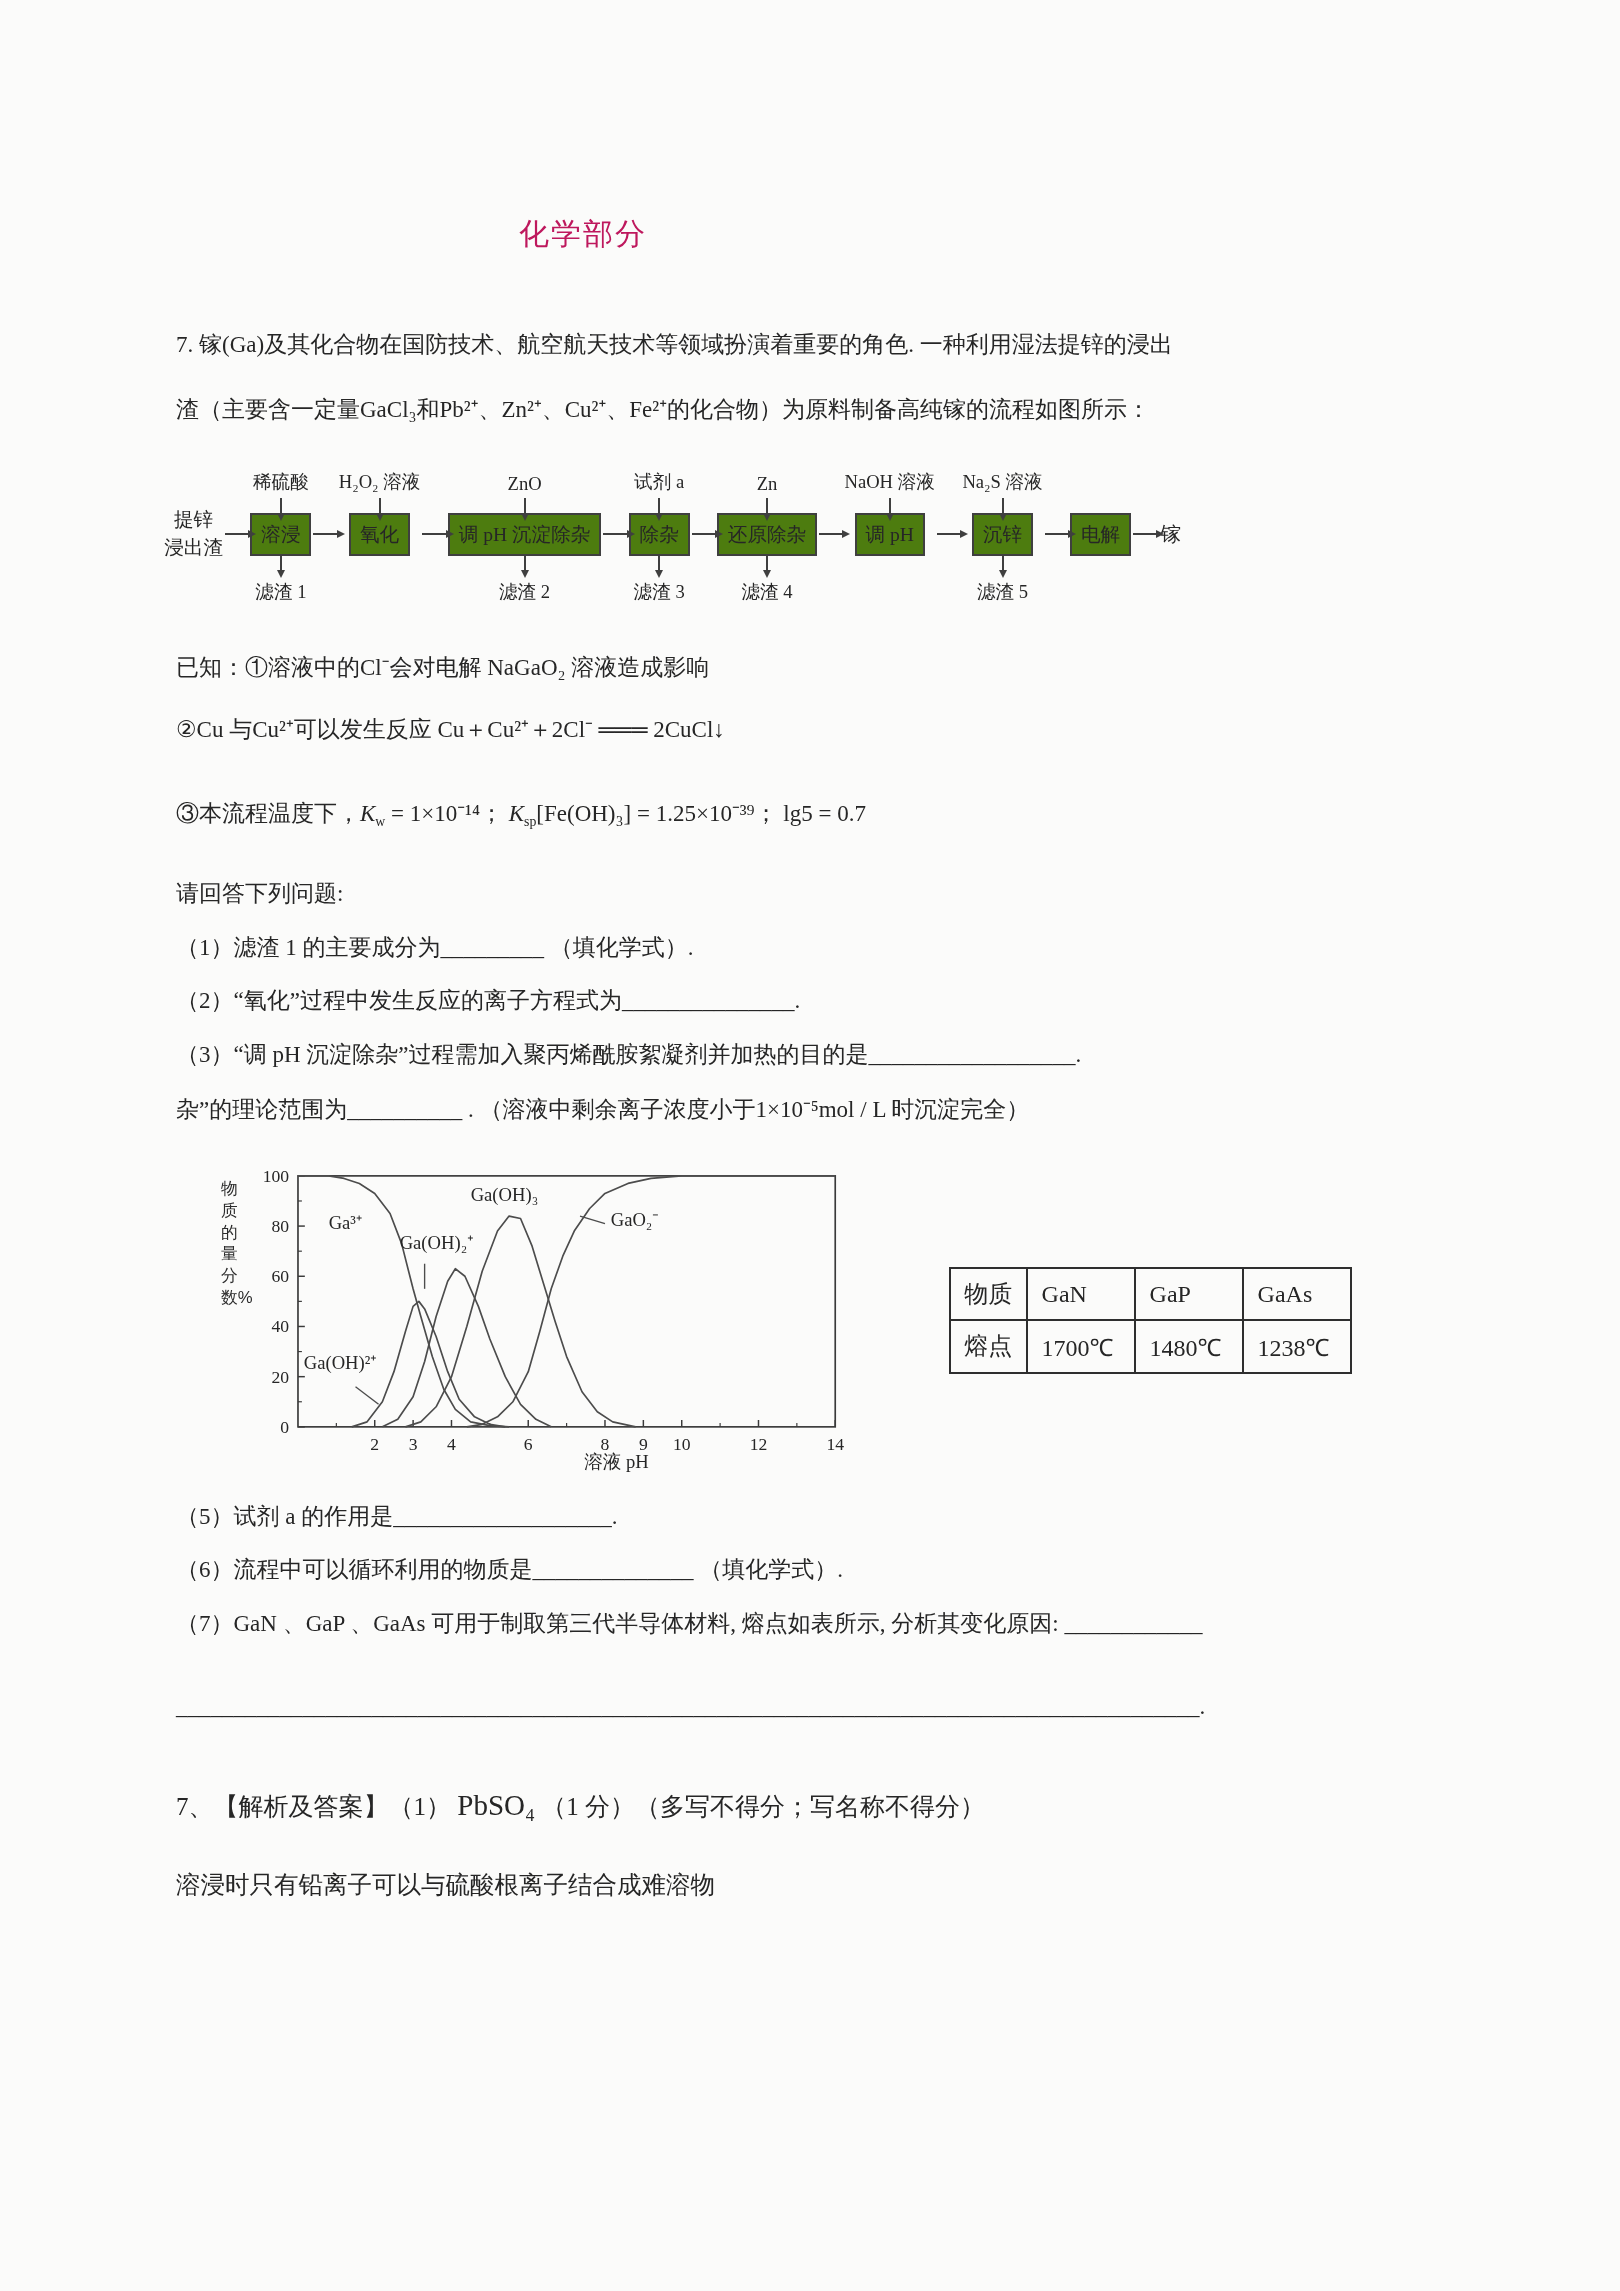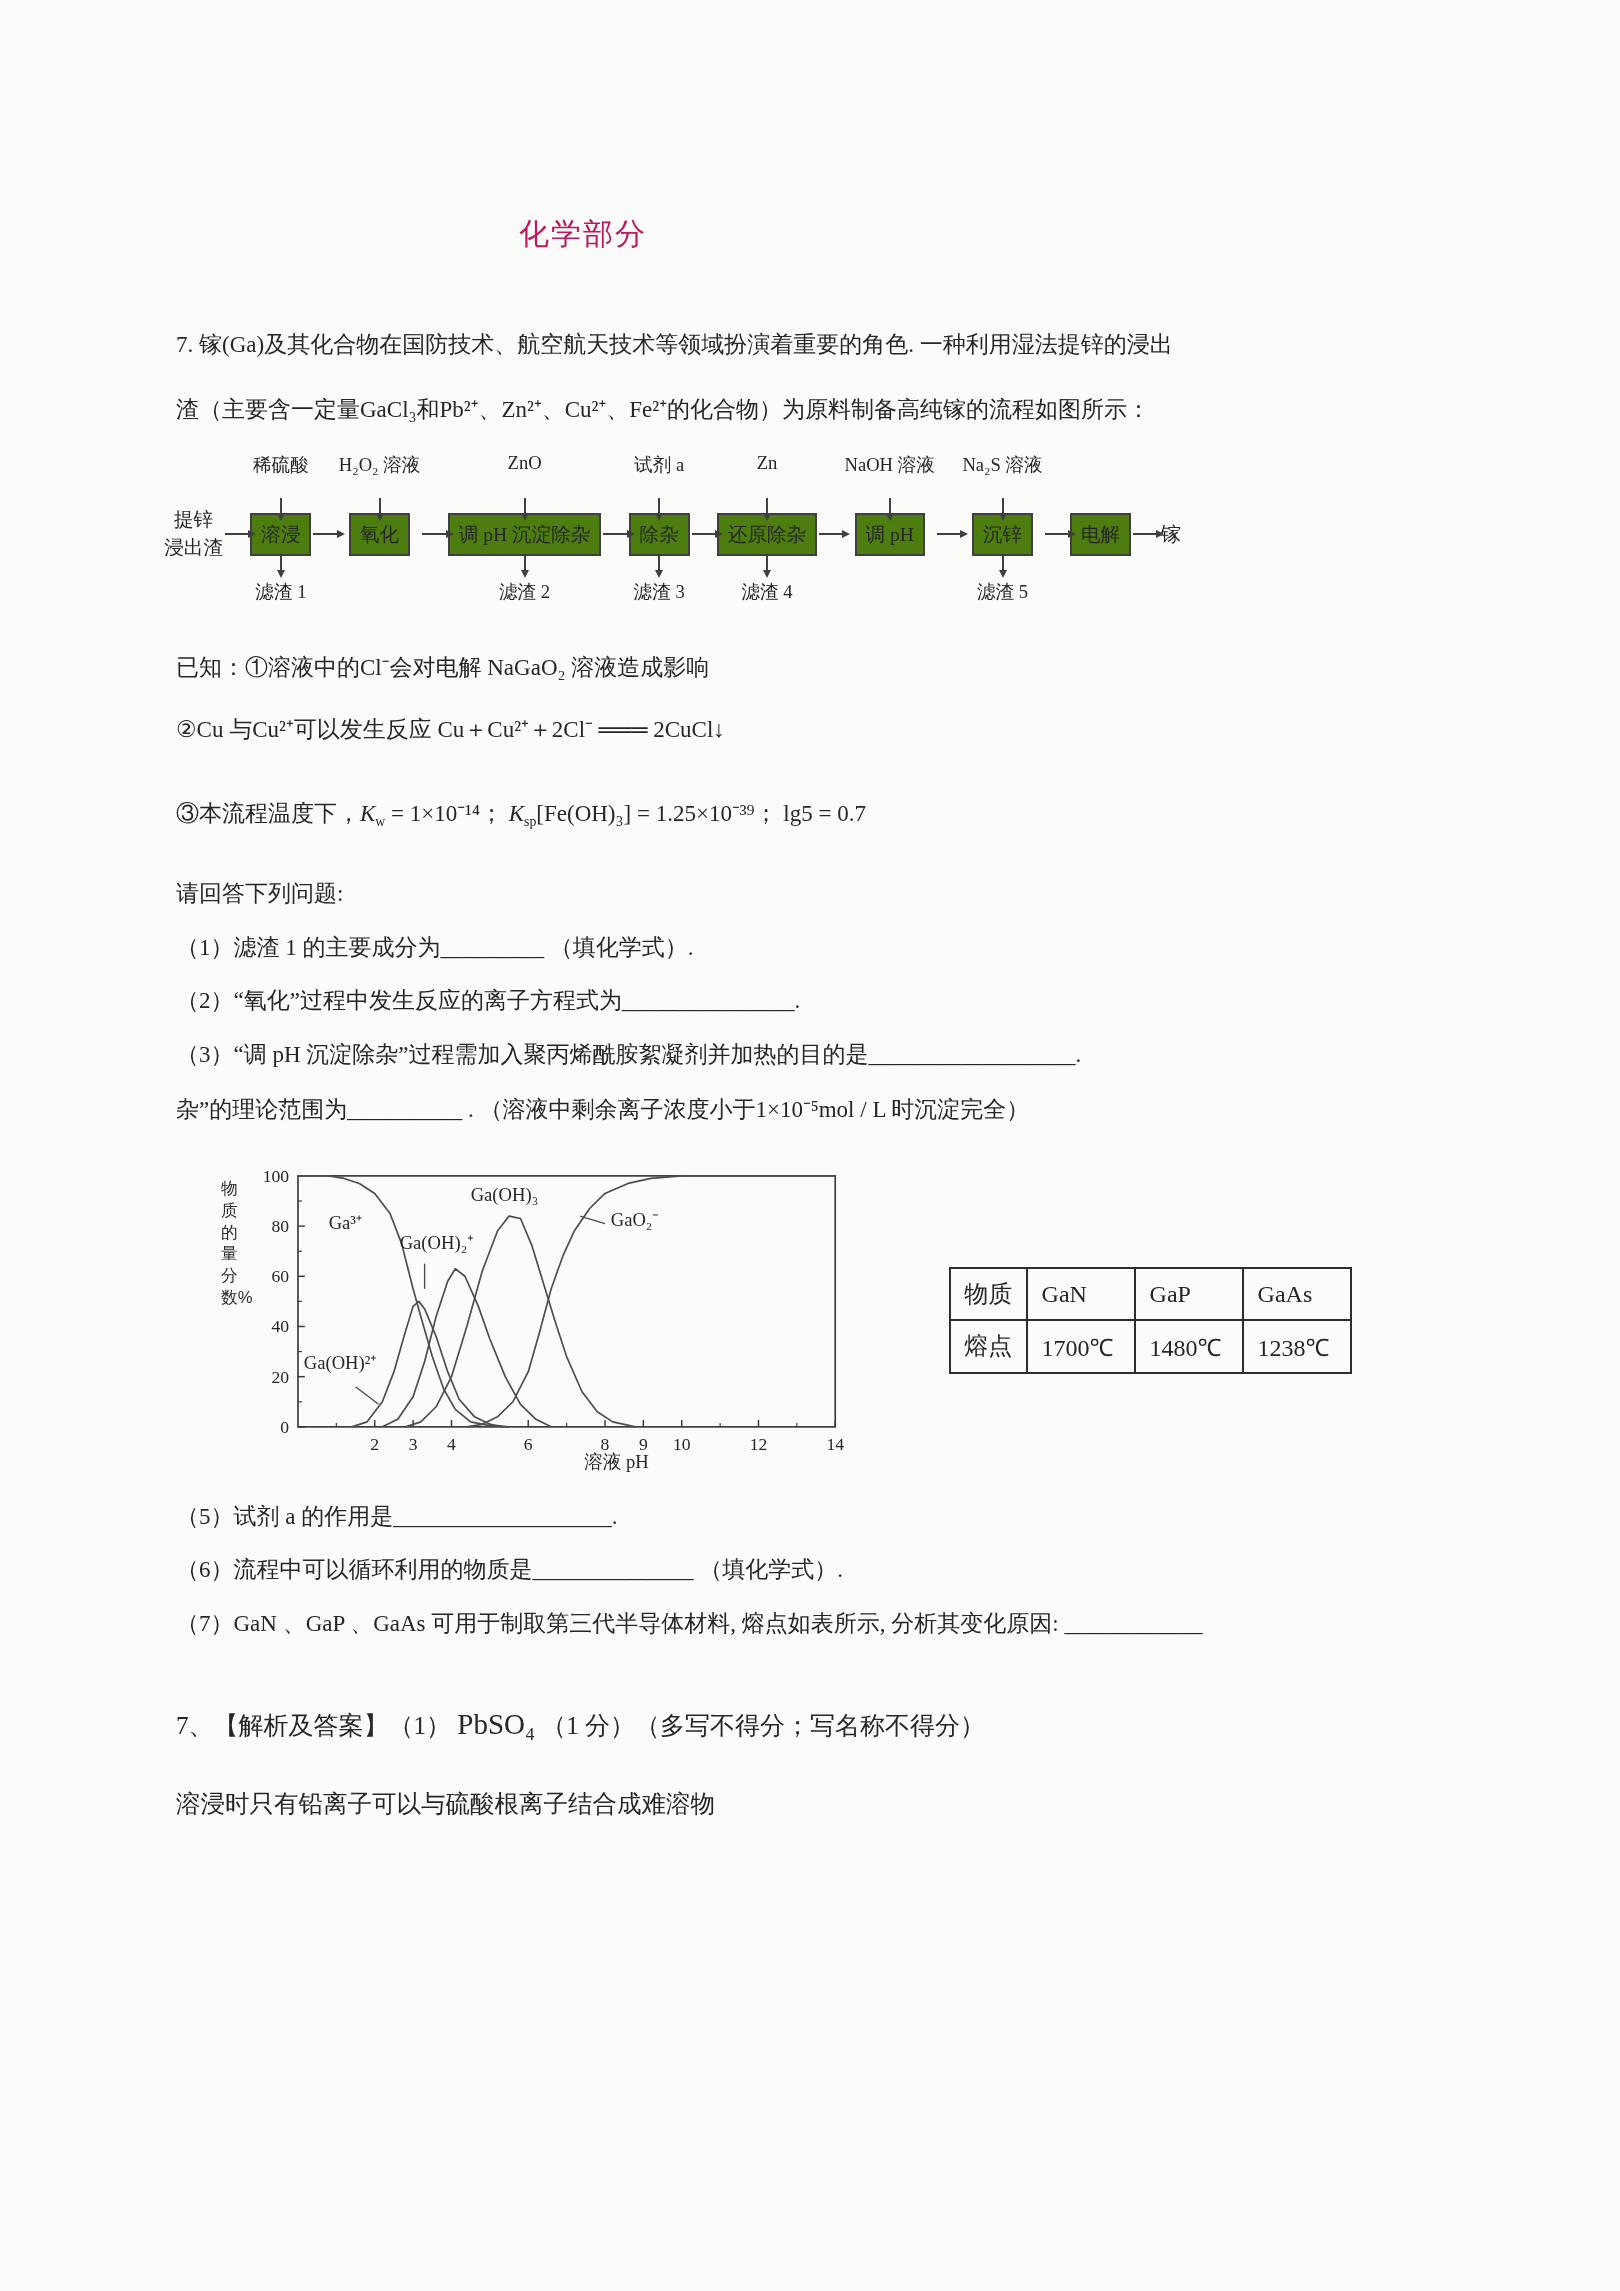--- a/index.html
+++ b/index.html
@@ -25,21 +25,21 @@
 
   .stem { margin-top:57px; }
   .stem p { font-size:23px; height:65px; line-height:65px; white-space:nowrap; }
 
   
   .flowchart { margin-top:9.8px; margin-left:-11.8px; display:flex; align-items:stretch; }
   .fc-input { align-self:center; font-size:19.6px; line-height:1.45; text-align:center; white-space:nowrap; }
   .fc-output { align-self:center; font-size:20.6px; white-space:nowrap; padding-left:2px; }
   .fc-step { display:flex; flex-direction:column; align-items:center; }
   .fc-zone { height:61px; display:flex; flex-direction:column; align-items:center; }
-  .fc-zone.top { justify-content:space-between; }
+  .fc-zone.top { justify-content:flex-end; }
   .fc-zone.bottom { justify-content:flex-start; }
   .fc-box {
     border:2px solid #3f3f3f; padding:5.9px 8.8px; font-size:19.6px;
     white-space:nowrap; min-width:51px; text-align:center; background:#4d7c0f;
   }
   .fc-toplabel,.fc-botlabel { font-size:18.6px; white-space:nowrap; }
   .varrow { width:2px; height:14.7px; background:#3f3f3f; position:relative; }
   .fc-zone.top .varrow { margin:2.9px 0 0; }
   .fc-zone.bottom .varrow { margin:0 0 8.8px; }
   .varrow::after {
@@ -287,19 +287,20 @@
         <td>1238℃</td>
       </tr>
     </tbody>
       </table>
   </div>
 
   <div class="subq">
     <p>（5）试剂 a 的作用是___________________.</p>
     <p>（6）流程中可以循环利用的物质是______________ （填化学式）.</p>
     <p>（7）GaN 、GaP 、GaAs 可用于制取第三代半导体材料, 熔点如表所示, 分析其变化原因: ____________</p>
+    <p class="q7cont">_________________________________________________________________________________________.</p>
   </div>
 
   <p class="answer1"><span>7、【解析及答案】（1） </span><span class="formula">PbSO₄</span><span> （1 分）（多写不得分；写名称不得分）</span></p>
   <p class="answer2">溶浸时只有铅离子可以与硫酸根离子结合成难溶物</p>
 
 </div>
 
 
 </body></html>

